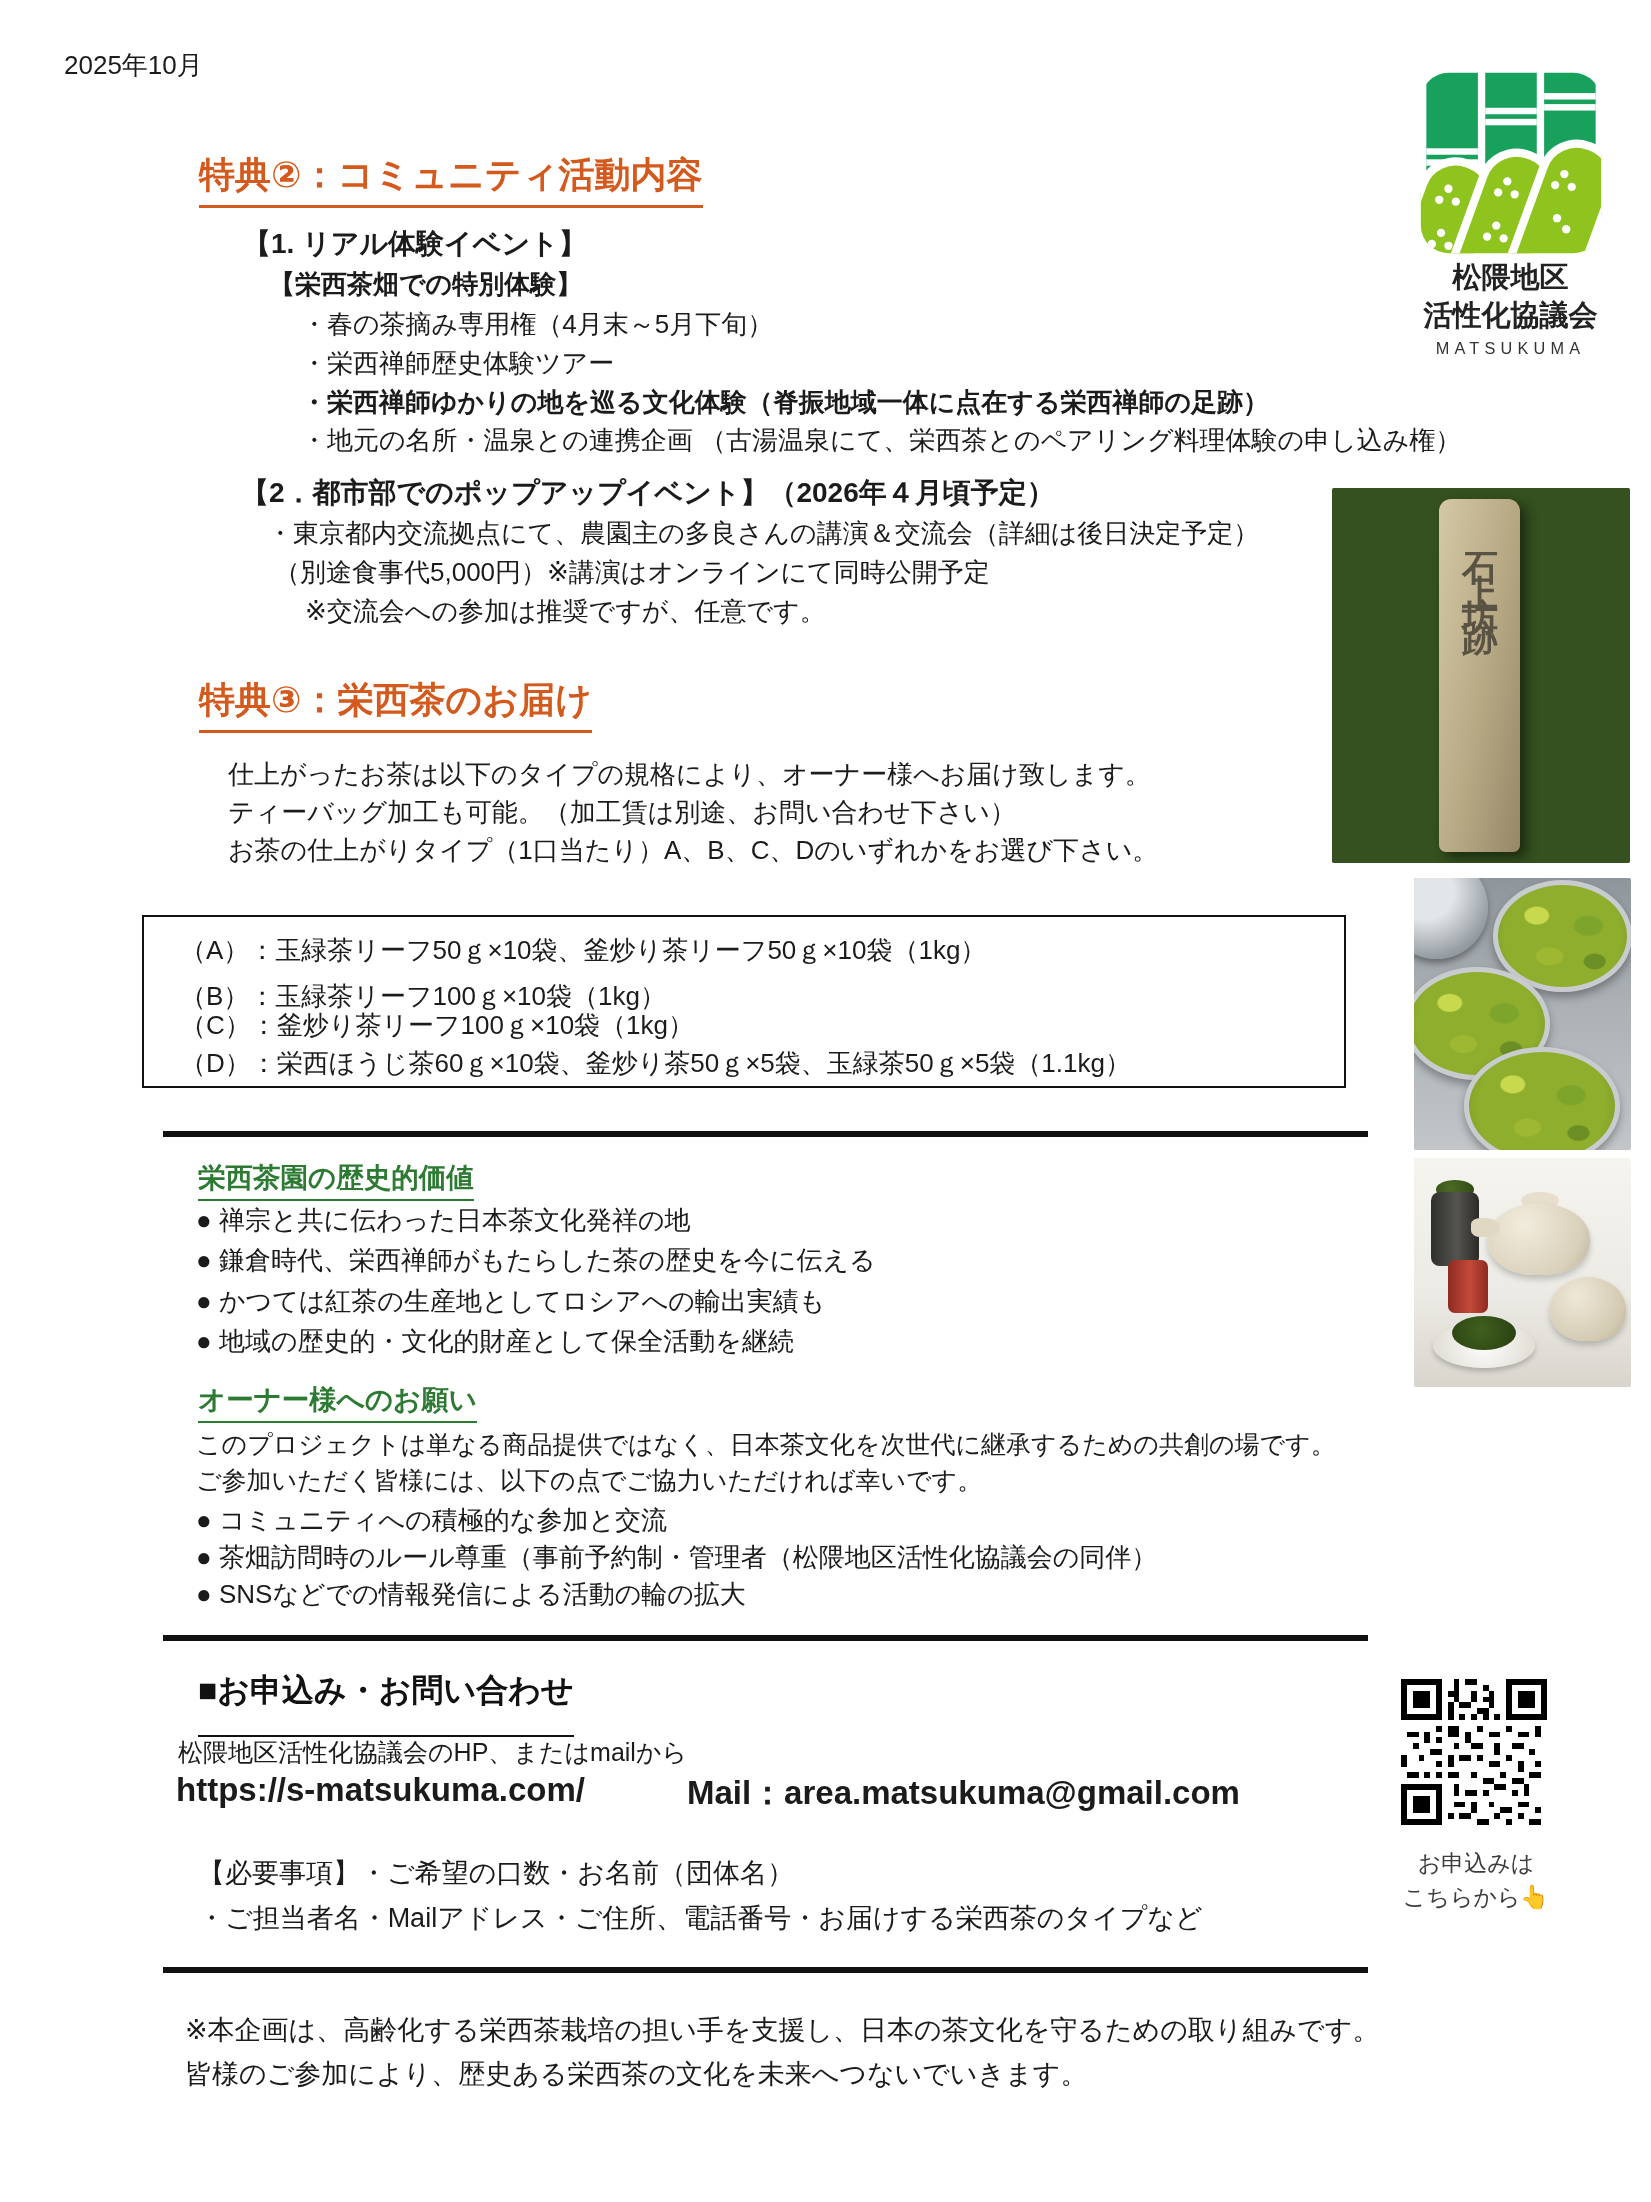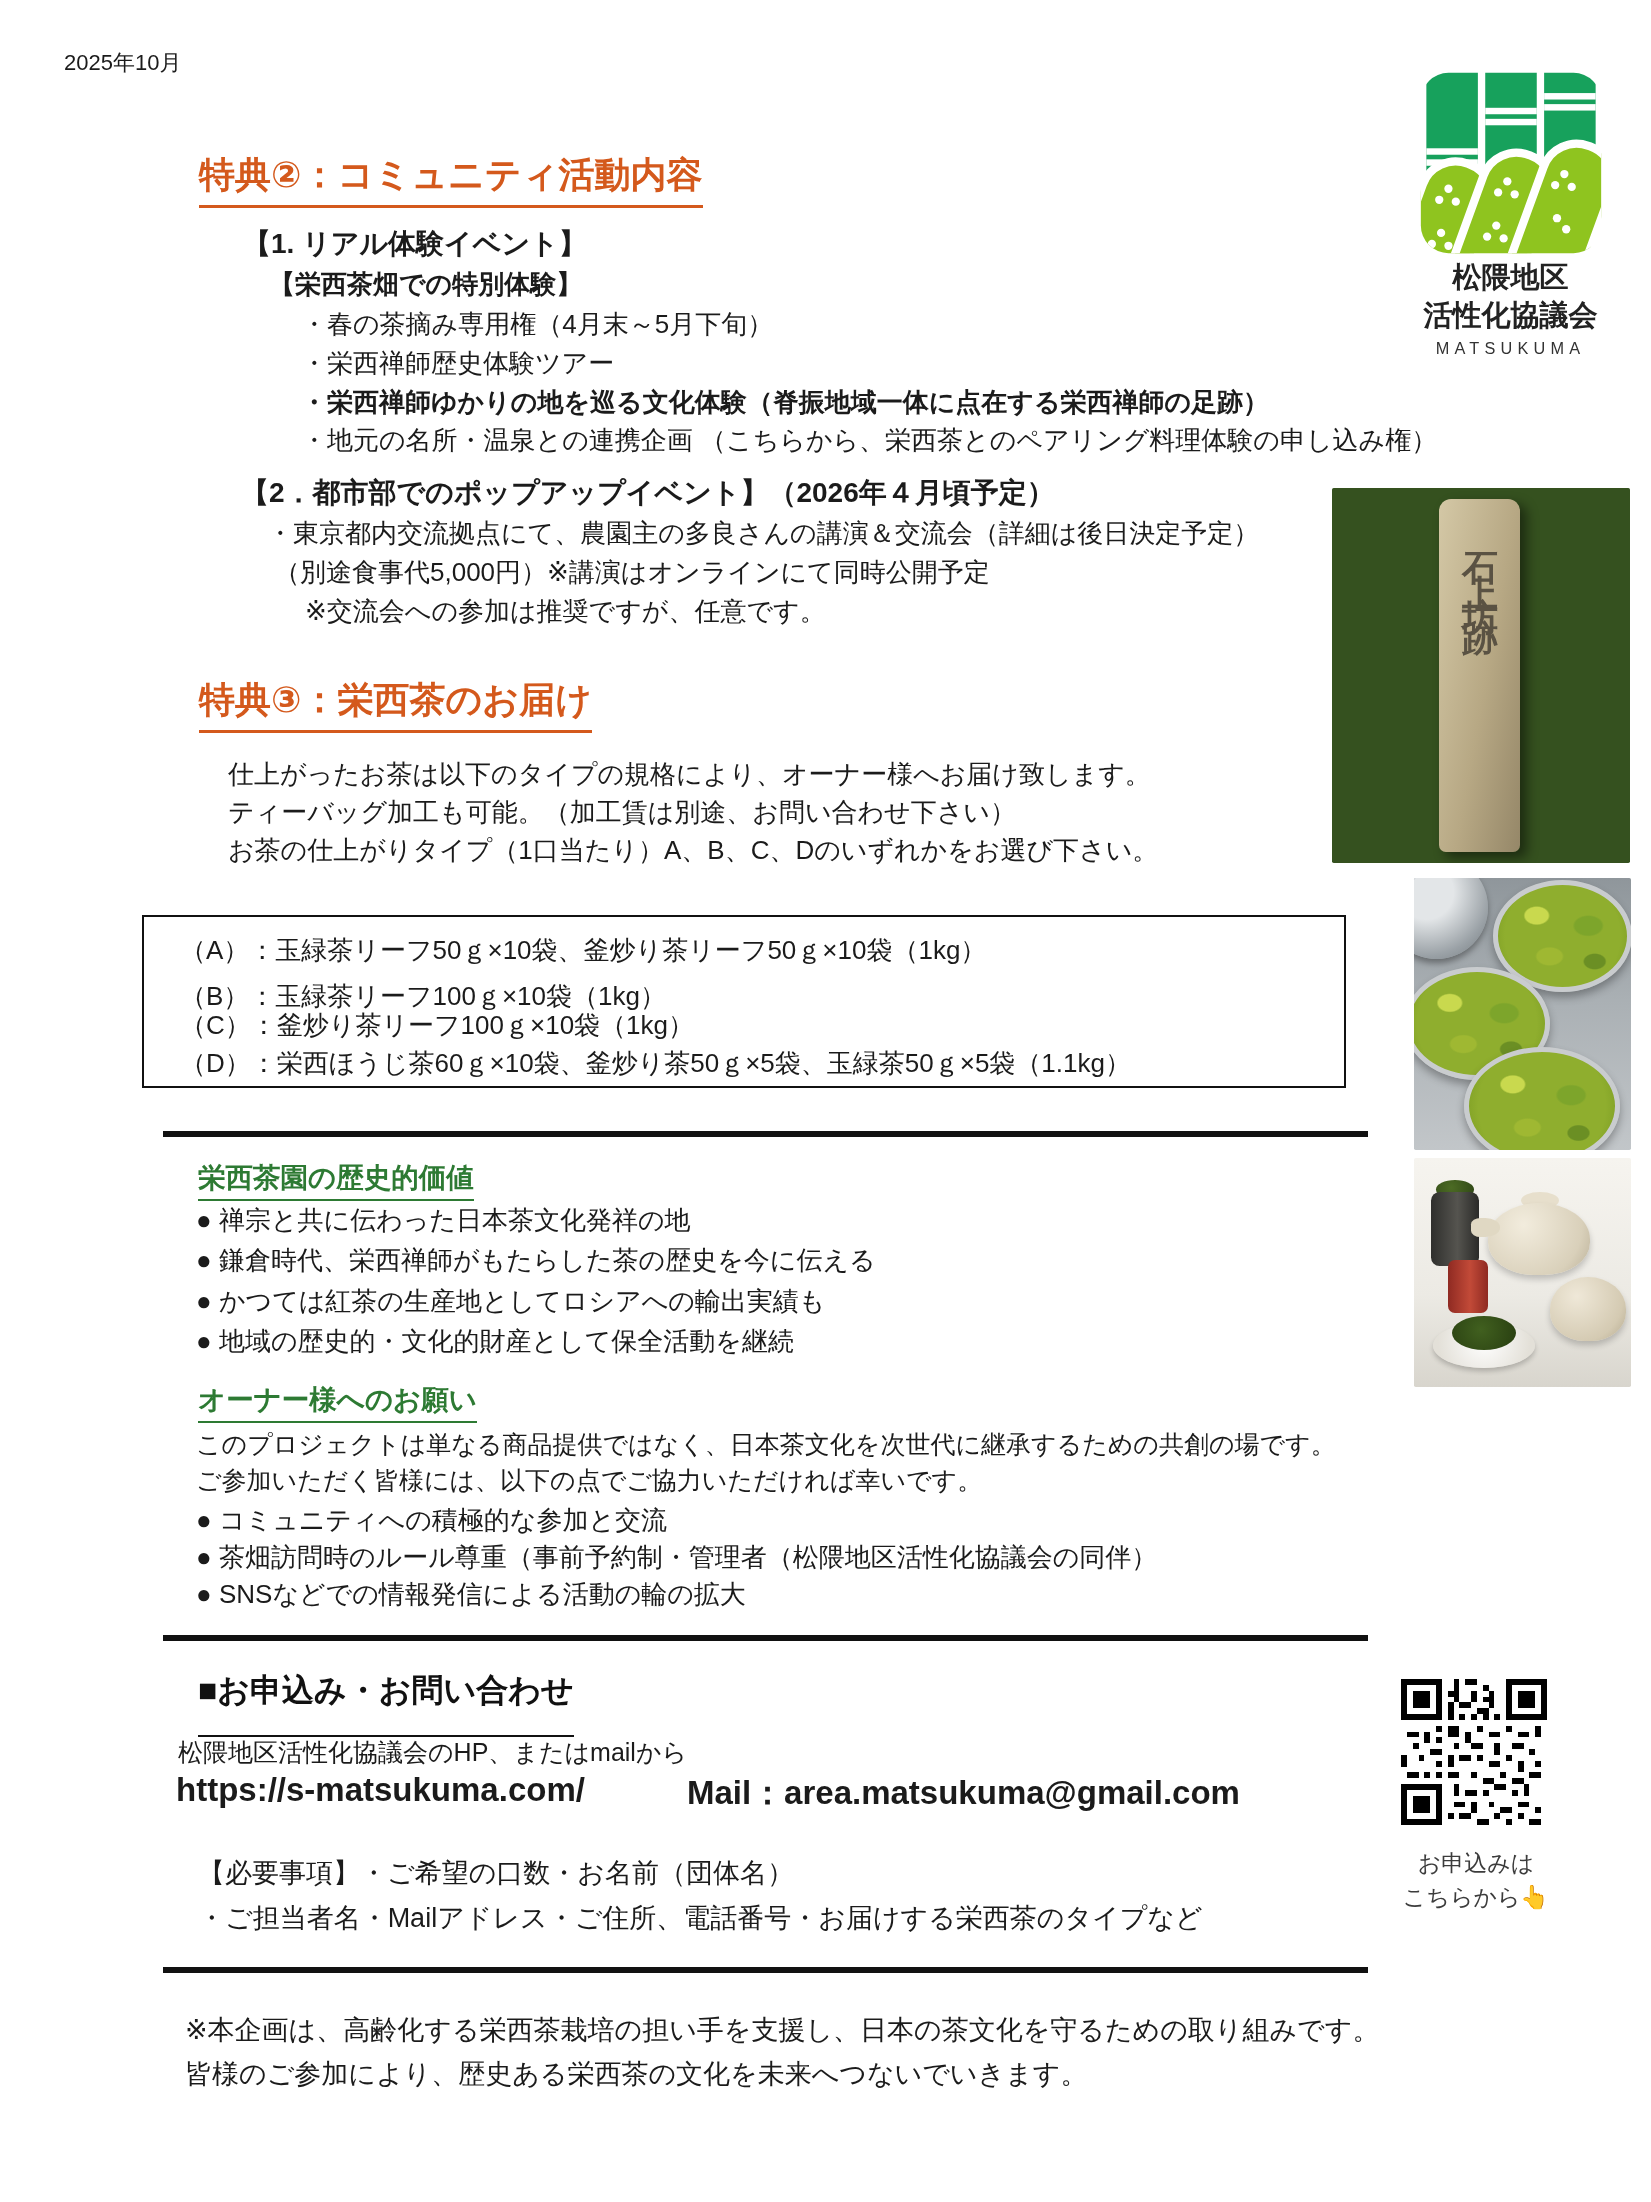--- a/index.html
+++ b/index.html
@@ -1,21 +1,21 @@
 <!DOCTYPE html>
 <html lang="ja" style="font-size:13.8px"><head>
 <meta charset="utf-8">
 <style>
   html,body{margin:0;padding:0;background:#ffffff;}
   .page{
     position:relative;width:1652px;height:2203px;background:#ffffff;overflow:hidden;
     font-family:"Liberation Sans","DejaVu Sans",sans-serif;color:#1b1b1b;
   }
   .abs{position:absolute;}
-  .date{left:64px;top:48px;font-size:22px;}
+  .date{left:64px;top:48px;font-size:26px;}
   
   .h-orange{color:#d4591c;font-weight:700;font-size:36px;border-bottom:3.4px solid #d4591c;padding-bottom:5.2px;display:inline-block;}
   .h-green{color:#2d7a33;font-weight:700;font-size:27.5px;border-bottom:2.6px solid #2d7a33;padding-bottom:2.6px;display:inline-block;}
   .h-black{color:#111;font-weight:700;font-size:32px;border-bottom:2.6px solid #111;padding-bottom:22px;display:inline-block;}
   .t-bold{font-weight:700;}
   .t30{font-size:26px;}
   .t31{font-size:27px;}
   .t33{font-size:28px;font-weight:700;}
   .t29{font-size:25px;}
   .divider{height:6px;background:#111;left:163px;width:1205px;}
@@ -141,21 +141,21 @@
   </div>
 
   <div class="abs nowrap" style="left:199px;top:151px;">
     <span class="h-orange">特典②：コミュニティ活動内容</span>
   </div>
   <div class="abs t33 nowrap" style="left:243px;top:225px;">【1. リアル体験イベント】</div>
   <div class="abs t30 t-bold nowrap" style="left:269px;top:267px;">【栄西茶畑での特別体験】</div>
   <div class="abs t30 nowrap" style="left:301px;top:307px;">・春の茶摘み専用権（4月末～5月下旬）</div>
   <div class="abs t30 nowrap" style="left:301px;top:346px;">・栄西禅師歴史体験ツアー</div>
   <div class="abs t30 nowrap" style="left:301px;top:385px;font-weight:bold;">・栄西禅師ゆかりの地を巡る文化体験（脊振地域一体に点在する栄西禅師の足跡）</div>
-  <div class="abs t30 nowrap" style="left:301px;top:423px;">・地元の名所・温泉との連携企画 （こちらから、栄西茶とのペアリング料理体験の申し込み権）</div>
+  <div class="abs t30 nowrap" style="left:301px;top:423px;">・地元の名所・温泉との連携企画 （古湯温泉にて、栄西茶とのペアリング料理体験の申し込み権）</div>
 
   <div class="abs t33 nowrap" style="left:241px;top:474px;">【2．都市部でのポップアップイベント】（2026年４月頃予定）</div>
   <div class="abs t30 nowrap" style="left:267px;top:516px;">・東京都内交流拠点にて、農園主の多良さんの講演＆交流会（詳細は後日決定予定）</div>
   <div class="abs t30 nowrap" style="left:274px;top:555px;">（別途食事代5,000円）※講演はオンラインにて同時公開予定</div>
   <div class="abs t30 nowrap" style="left:305px;top:594px;">※交流会への参加は推奨ですが、任意です。</div>
 
   <div class="abs nowrap" style="left:199px;top:676px;">
     <span class="h-orange">特典③：栄西茶のお届け</span>
   </div>
   <div class="abs t30 nowrap" style="left:228px;top:757px;">仕上がったお茶は以下のタイプの規格により、オーナー様へお届け致します。</div>

